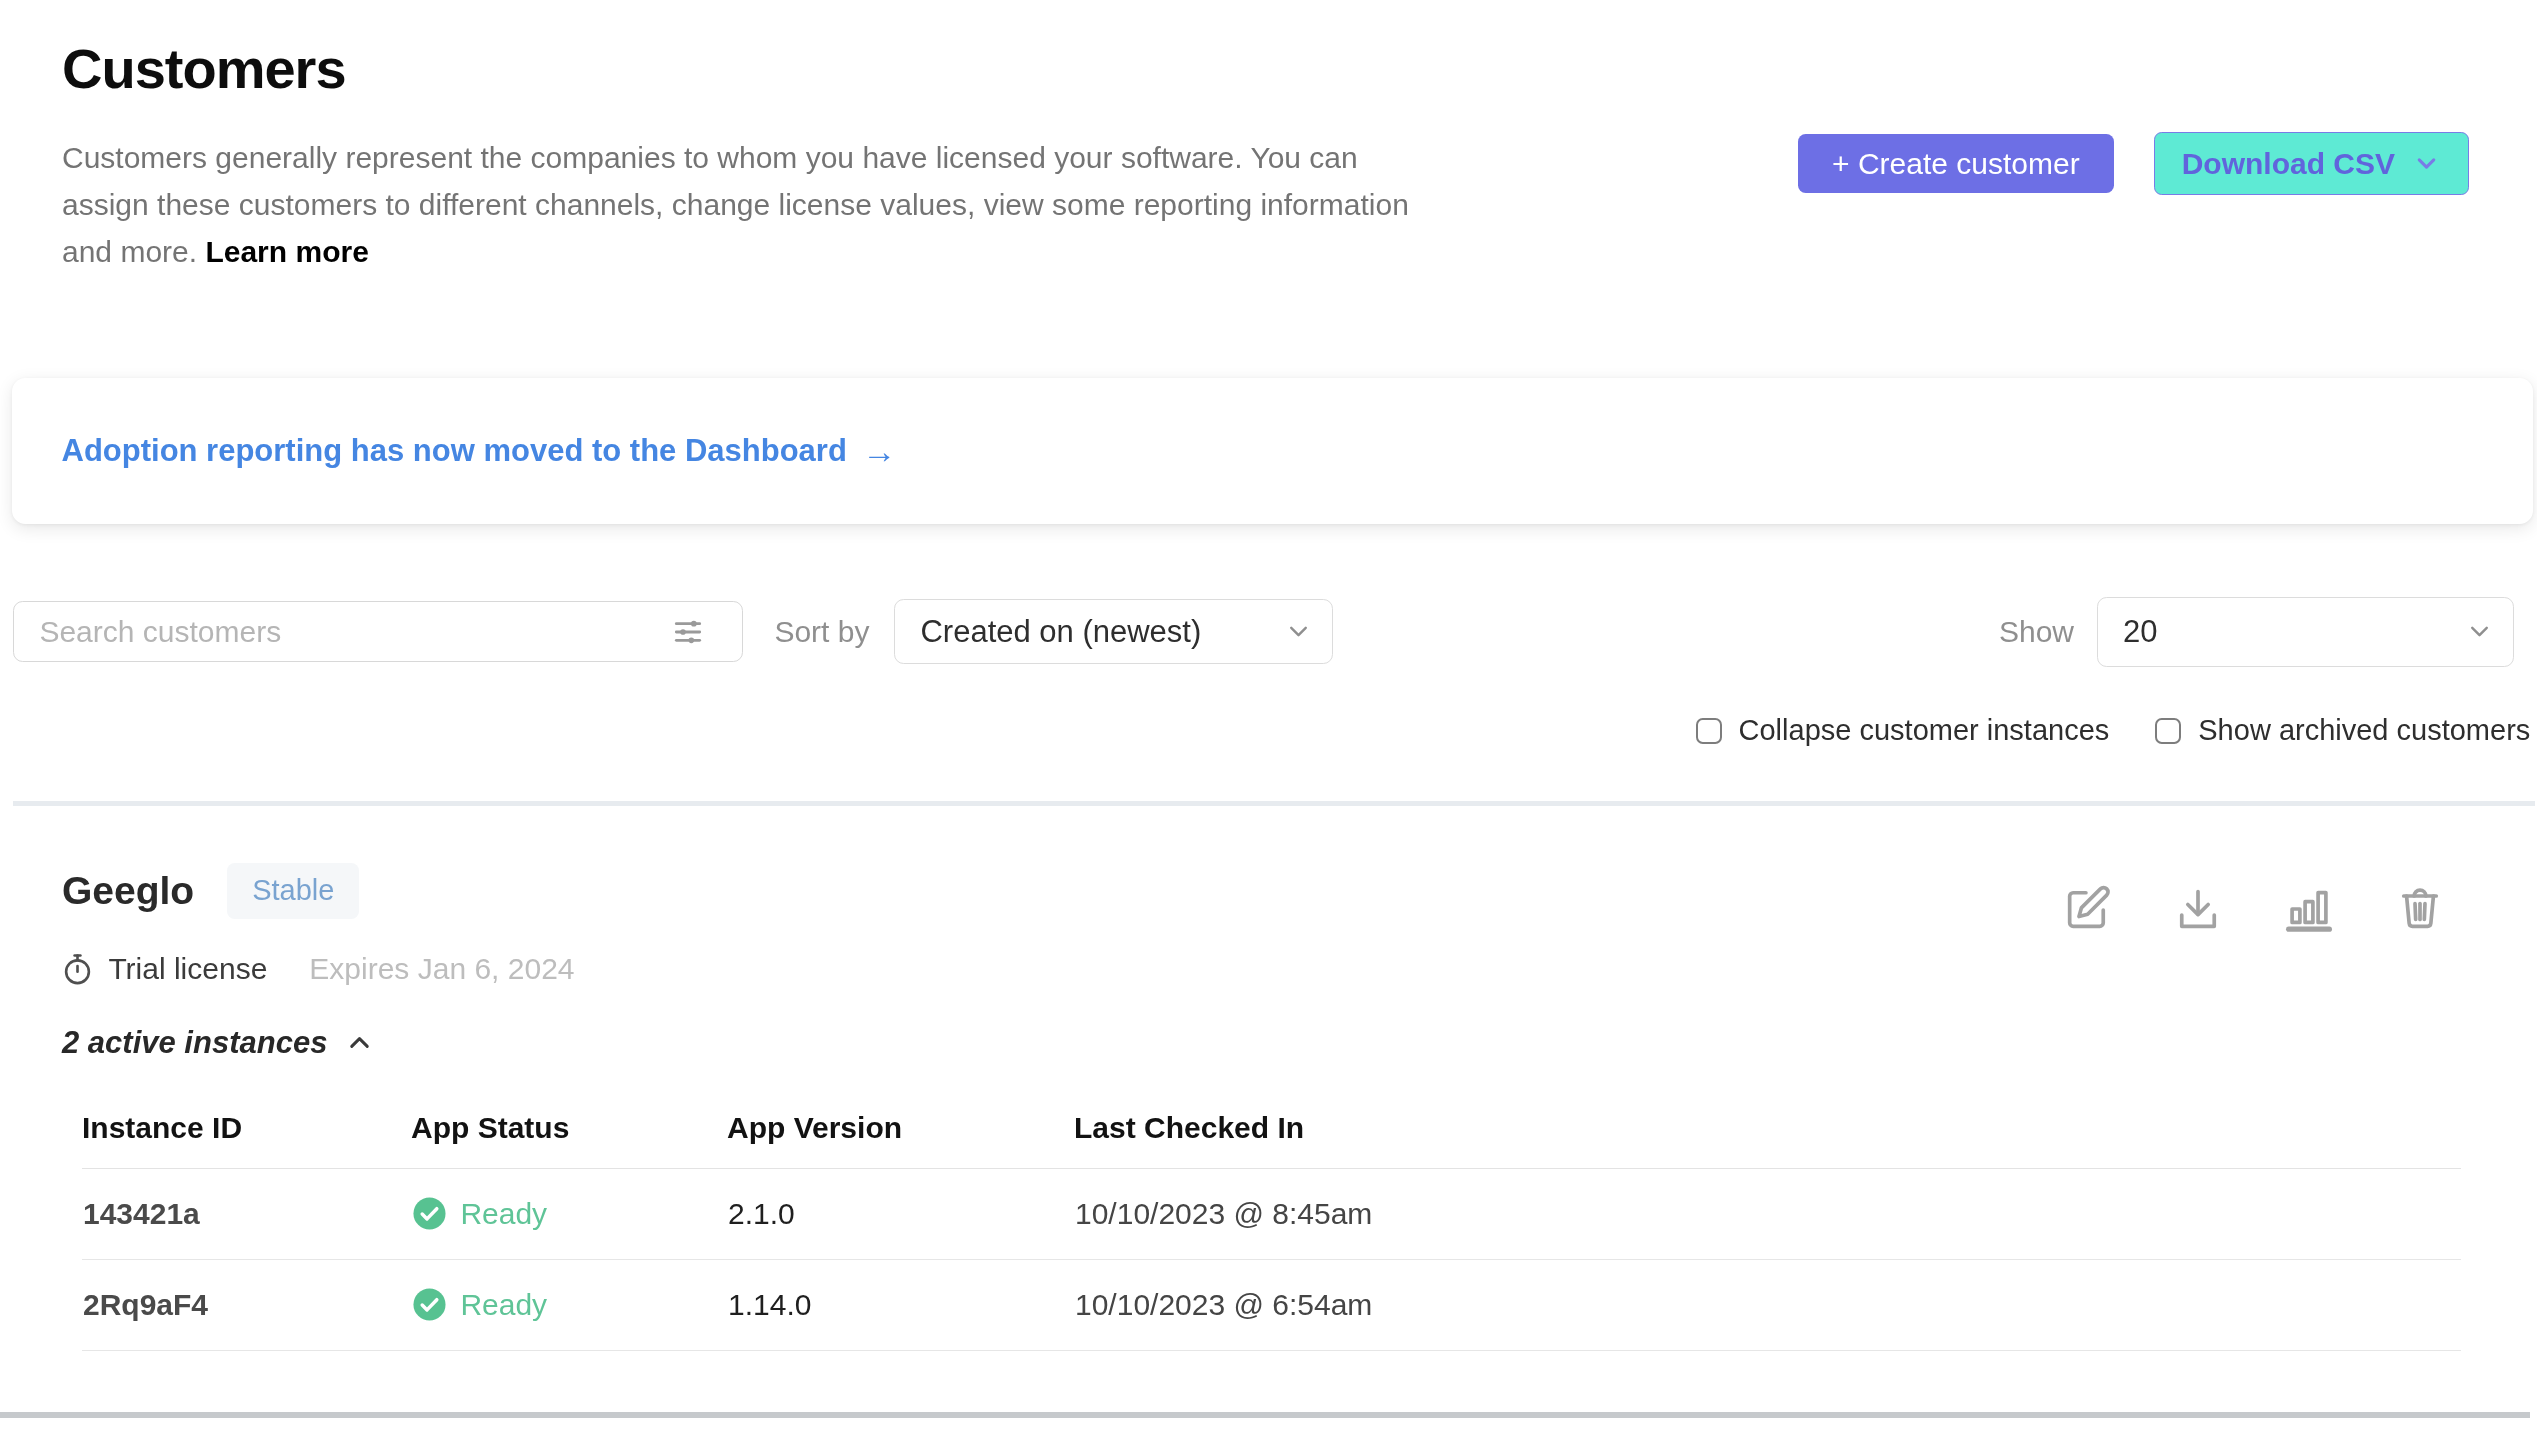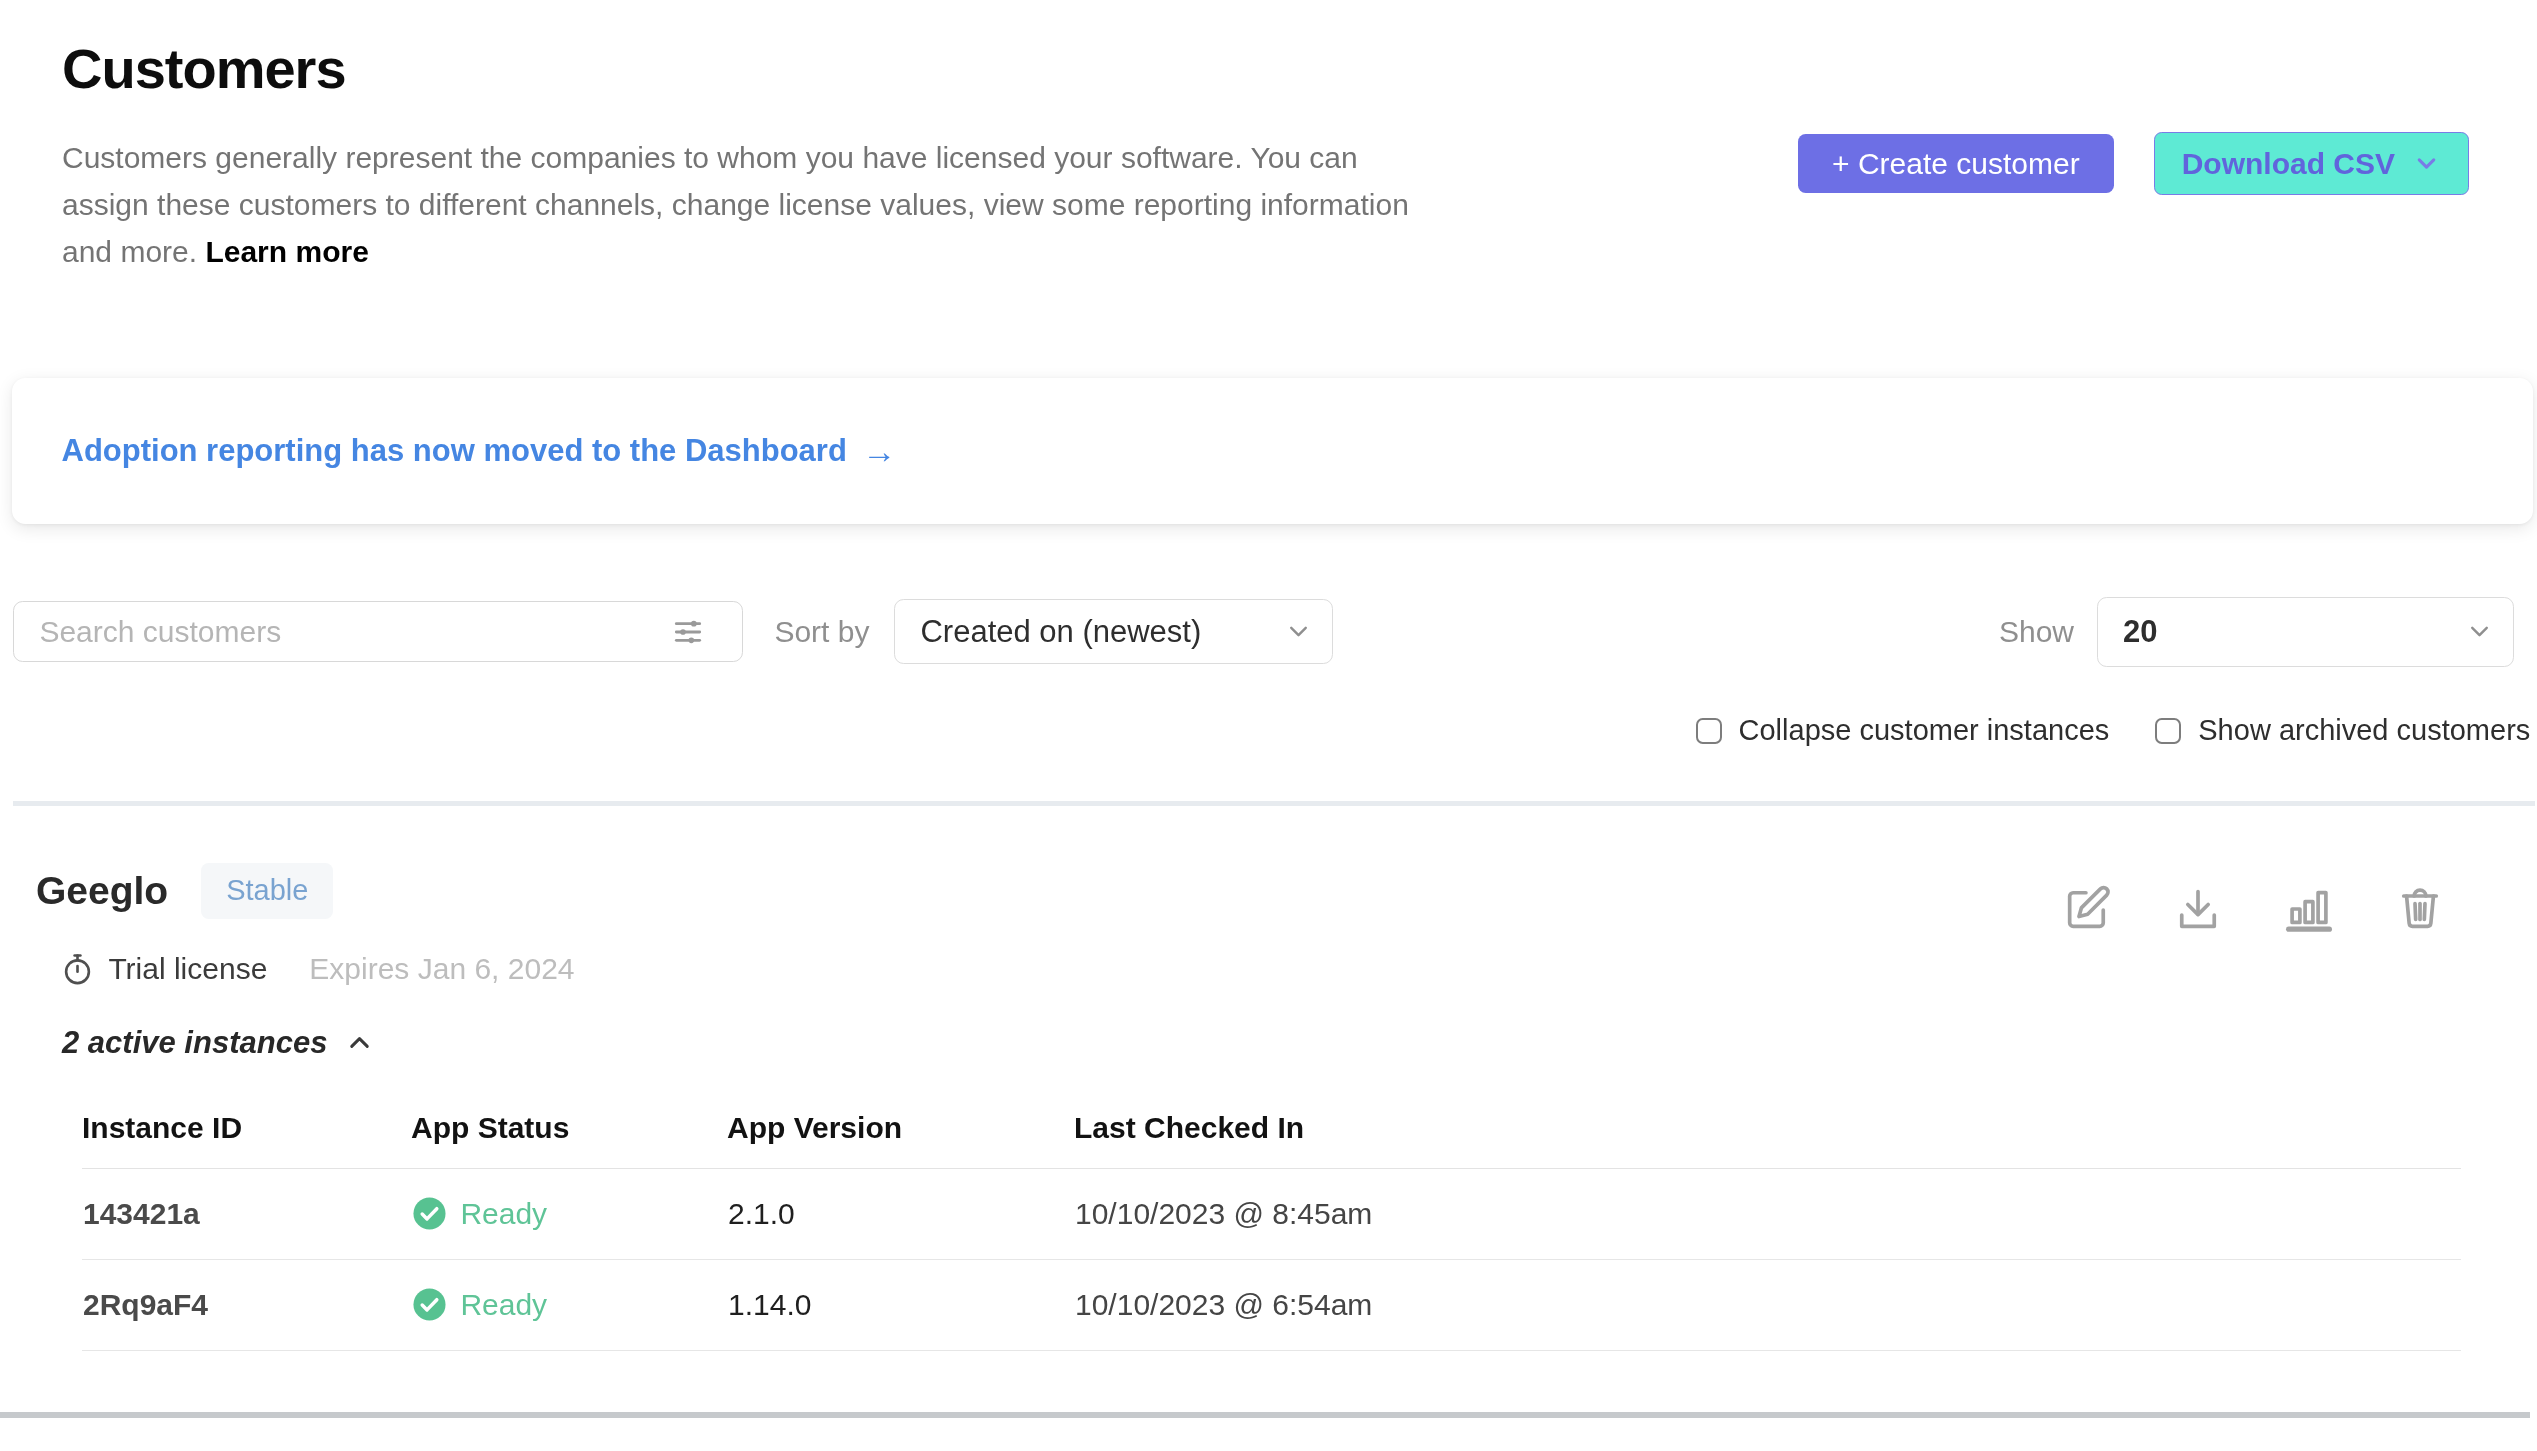--- a/index.html
+++ b/index.html
@@ -91,21 +91,21 @@
     border: 1.9px solid #dcdcdc; border-radius: 9.6px; background: #fff;
     display: flex; align-items: center;
     padding: 0 61px 0 25px;
     font-size: 31px; color: #2e2e2e; cursor: pointer;
   }
   .select .chev {
     position: absolute; right: 19px; top: 50%; margin-top: -14.4px;
     width: 29px; height: 29px; color: #8f8f8f;
   }
   .select-sort { margin-left: 25px; width: 439px; }
-  .select-show { width: 417px; height: 70px; font-weight: bold; }
+  .select-show { width: 417px; height: 70px; }
   .show-label { margin-right: 23px; }
   .spacer { flex: 1; }
 
   
   .checkbox-row {
     margin: 50px 7.7px 0 0;
     display: flex; justify-content: flex-end; align-items: center; gap: 46px;
   }
   .checkbox-item { display: flex; align-items: center; gap: 17px; cursor: pointer; }
   .checkbox {
@@ -114,21 +114,21 @@
   }
   .checkbox-label { font-size: 29px; color: #2e2e2e; }
 
   .section-divider {
     margin: 54px 2.9px 0 13.4px; height: 4.8px;
     background: #e7ebef; border: none;
   }
 
   
   .customer { position: relative; padding-top: 57px; }
-  .name-row { margin-left: 36px; display: flex; align-items: center; gap: 33px; }
+  .name-row { margin-left: 62px; display: flex; align-items: center; gap: 33px; }
   .customer-name { margin: 0; font-size: 39px; font-weight: 700; color: #2a2a2a; cursor: pointer; }
   .channel-badge {
     background: #f5f7f9; color: #79a3d0;
     font-size: 29px; padding: 11.5px 25px; border-radius: 7.7px;
   }
   .license-row { margin: 33px 0 0 60px; display: flex; align-items: center; font-size: 30px; }
   .license-row .stopwatch { width: 35px; height: 35px; color: #4f4f4f; margin-right: 13.4px; }
   .license-type { color: #3b3b3b; font-weight: 500; }
   .license-expires { color: #bdbdbd; margin-left: 42px; }
   .customer-actions {

